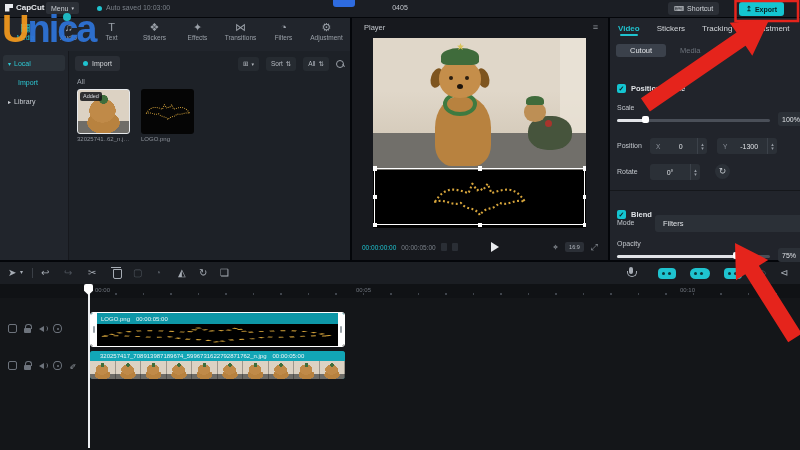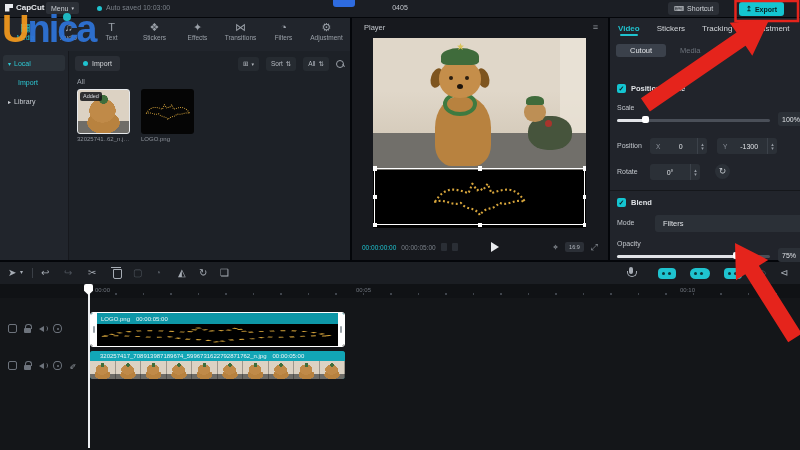--- a/index.html
+++ b/index.html
@@ -424,21 +424,21 @@
       <span class="vv">0°</span>
       <span class="stepper">
           <span>▴</span>
           <span>▾</span>
         </span>
     </div>
     <span class="rot-btn" style="left:105px;top:146px">↻</span>
 
     <div class="divider" style="top:172px"></div>
 
-    <div class="chk-row" style="top:180px">
+    <div class="chk-row" style="top:192px">
       <span class="chk">✓</span>
       <span class="chk-lb">Blend</span>
     </div>
 
     <span class="fld-lb" style="top:201px">Mode</span>
     <div class="dropdown" style="top:197px">
       <span>Filters</span>
     </div>
 
     <span class="fld-lb" style="top:222px">Opacity</span>

